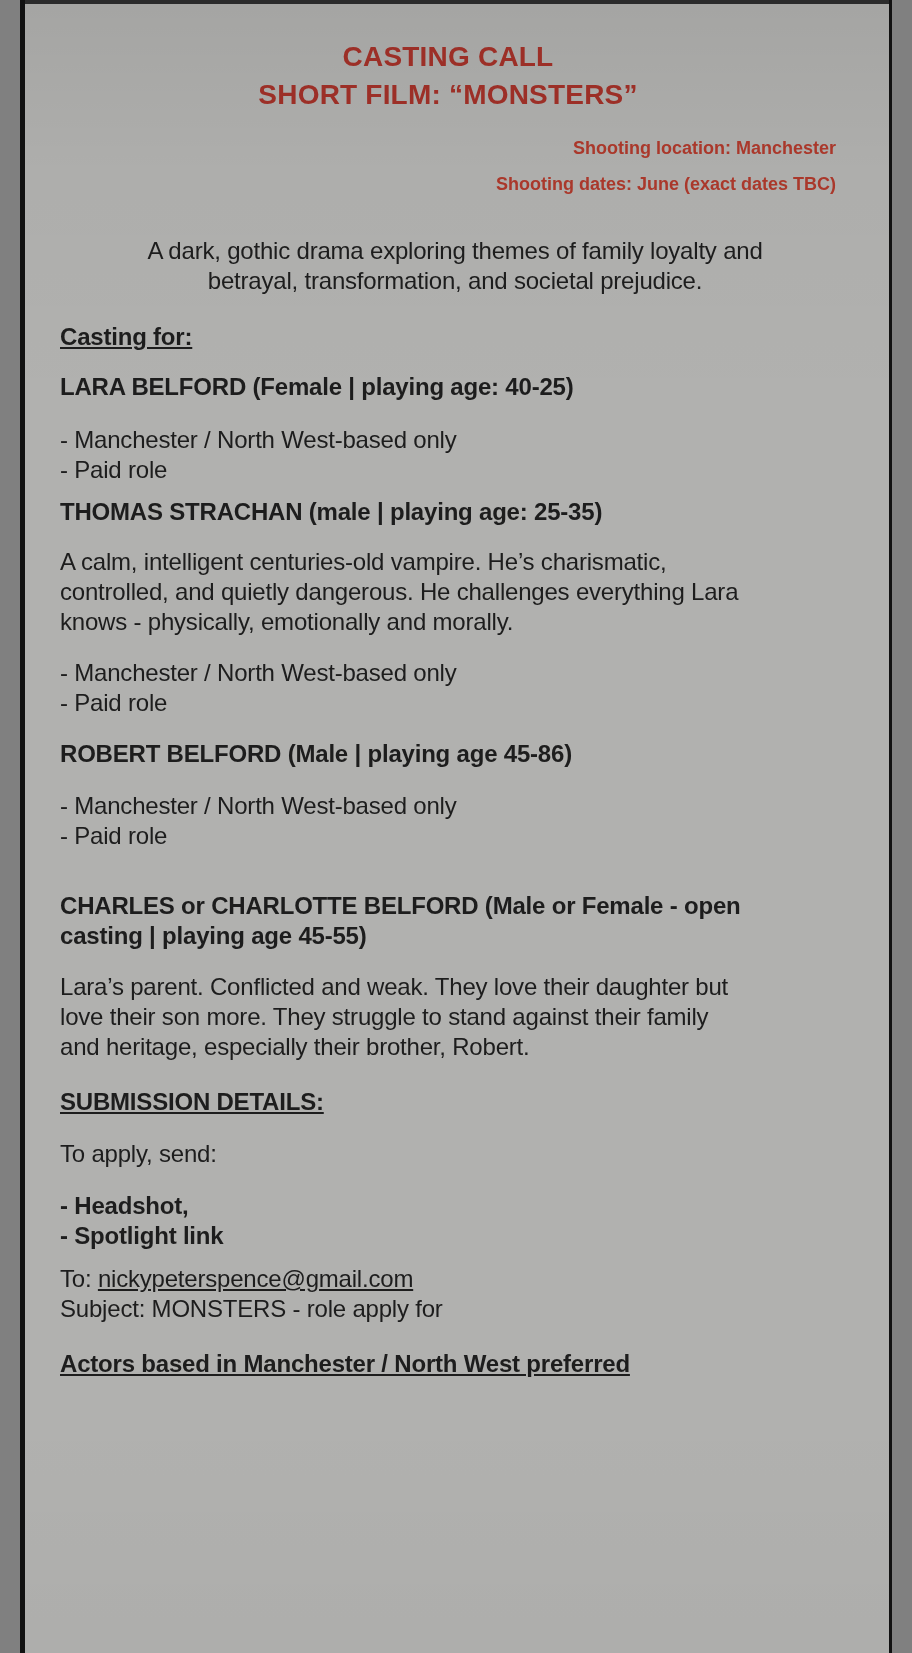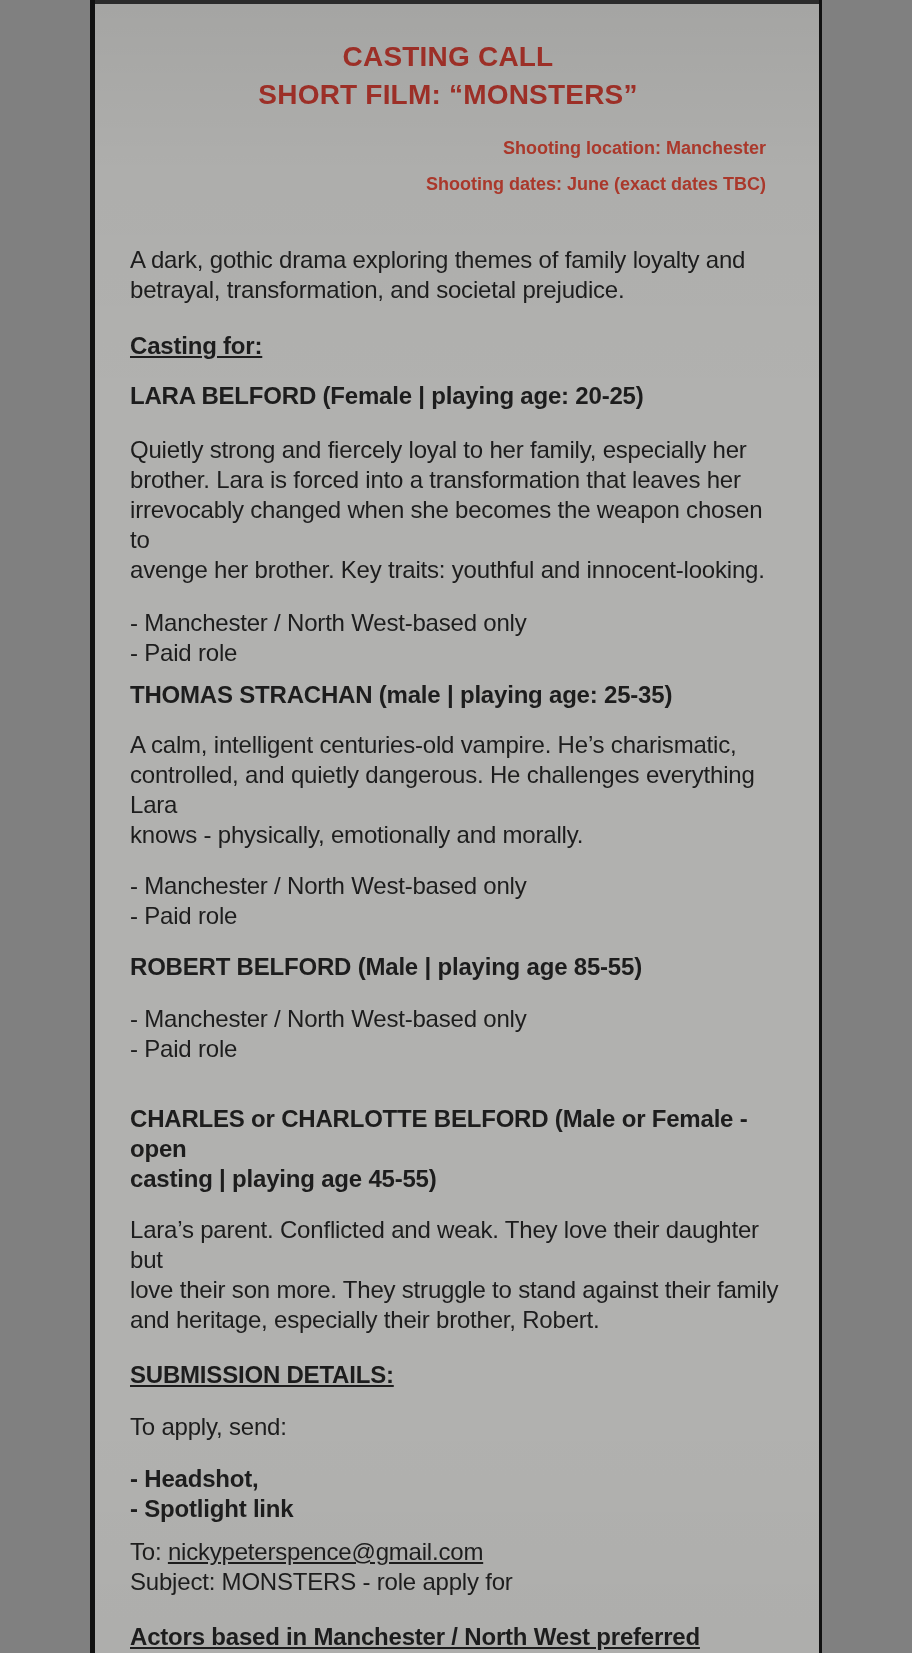--- a/index.html
+++ b/index.html
@@ -1,18 +1,18 @@
 <!DOCTYPE html>
 <html style="--title-red: #9c2f27; --subtitle-red: #aa382b; --body-text: #1d1d1d; --page-background: #b1b1af; --border-black: #111111;"><head>
 <meta charset="utf-8">
 <style>
   html, body { margin: 0; padding: 0; background: #808080; }
   .page {
     position: relative;
-    width: 732px;
+    width: 872px;
     height: 1653px;
     margin: 0 auto;
     overflow: hidden;
     background:
       linear-gradient(180deg, rgba(0,0,0,0.07) 0%, rgba(0,0,0,0.02) 10%, rgba(0,0,0,0) 25%, rgba(0,0,0,0) 85%, rgba(0,0,0,0.02) 100%),
       var(--page-background, #b1b1af);
     font-family: "Liberation Sans", "DejaVu Sans", sans-serif;
     color: var(--body-text, #1d1d1d);
   }
   .top-bar {
@@ -39,21 +39,21 @@
     margin-top: 16px;
     font-size: 18px; font-weight: bold; line-height: 36px;
     color: var(--subtitle-red, #aa382b);
     text-align: right;
   }
 
   .body-text { font-size: 24px; line-height: 30px; letter-spacing: -0.2px; }
   .heading { font-weight: bold; }
   .underline { text-decoration: underline; }
 
-  .intro       { margin-top: 43px; }
+  .intro       { margin-top: 34px; text-align: center; }
   .casting-h   { margin-top: 26px; }
   .role1-h     { margin-top: 20px; }
   .role1-p     { margin-top: 24px; }
   .role1-b     { margin-top: 23px; }
   .role2-h     { margin-top: 12px; }
   .role2-p     { margin-top: 20px; }
   .role2-b     { margin-top: 21px; }
   .role3-h     { margin-top: 21px; }
   .role3-p     { margin-top: 21px; }
   .role3-b     { margin-top: 22px; }
@@ -83,40 +83,36 @@
       <h2 class="subtitle multiline">Shooting location: Manchester
 Shooting dates: June (exact dates TBC)</h2>
     </div>
 
     <p class="body-text multiline intro">A dark, gothic drama exploring themes of family loyalty and
 betrayal, transformation, and societal prejudice.</p>
 
     <h3 class="body-text heading underline casting-h">Casting for:</h3>
 
     <section>
-      <h4 class="body-text heading multiline role1-h">LARA BELFORD (Female | playing age: 20-25)</h4>
-      <p class="body-text multiline role1-p">Quietly strong and fiercely loyal to her family, especially her
-brother. Lara is forced into a transformation that leaves her
-irrevocably changed when she becomes the weapon chosen to
-avenge her brother. Key traits: youthful and innocent-looking.</p>
+      <h4 class="body-text heading multiline role1-h">LARA BELFORD (Female | playing age: 40-25)</h4>
       <p class="body-text multiline role1-b">- Manchester / North West-based only
 - Paid role</p>
     </section>
 
     <section>
       <h4 class="body-text heading multiline role2-h">THOMAS STRACHAN (male | playing age: 25-35)</h4>
       <p class="body-text multiline role2-p">A calm, intelligent centuries-old vampire. He’s charismatic,
 controlled, and quietly dangerous. He challenges everything Lara
 knows - physically, emotionally and morally.</p>
       <p class="body-text multiline role2-b">- Manchester / North West-based only
 - Paid role</p>
     </section>
 
     <section>
-      <h4 class="body-text heading multiline role3-h">ROBERT BELFORD (Male | playing age 85-55)</h4>
+      <h4 class="body-text heading multiline role3-h">ROBERT BELFORD (Male | playing age 45-86)</h4>
       <p class="body-text multiline role3-b">- Manchester / North West-based only
 - Paid role</p>
     </section>
 
     <section>
       <h4 class="body-text heading multiline role4-h">CHARLES or CHARLOTTE BELFORD (Male or Female - open
 casting | playing age 45-55)</h4>
       <p class="body-text multiline role4-p">Lara’s parent. Conflicted and weak. They love their daughter but
 love their son more. They struggle to stand against their family
 and heritage, especially their brother, Robert.</p>

